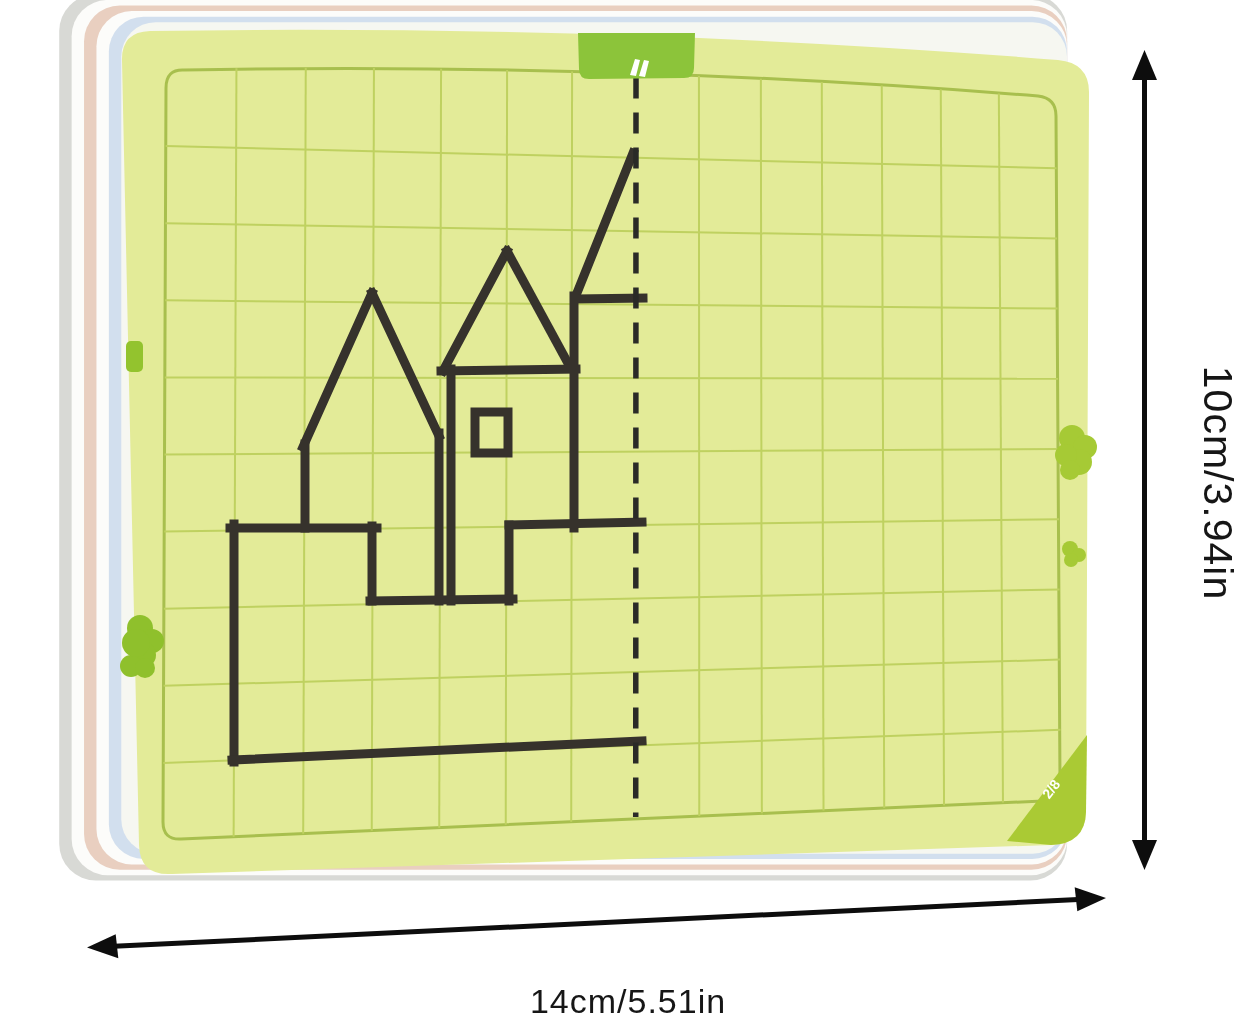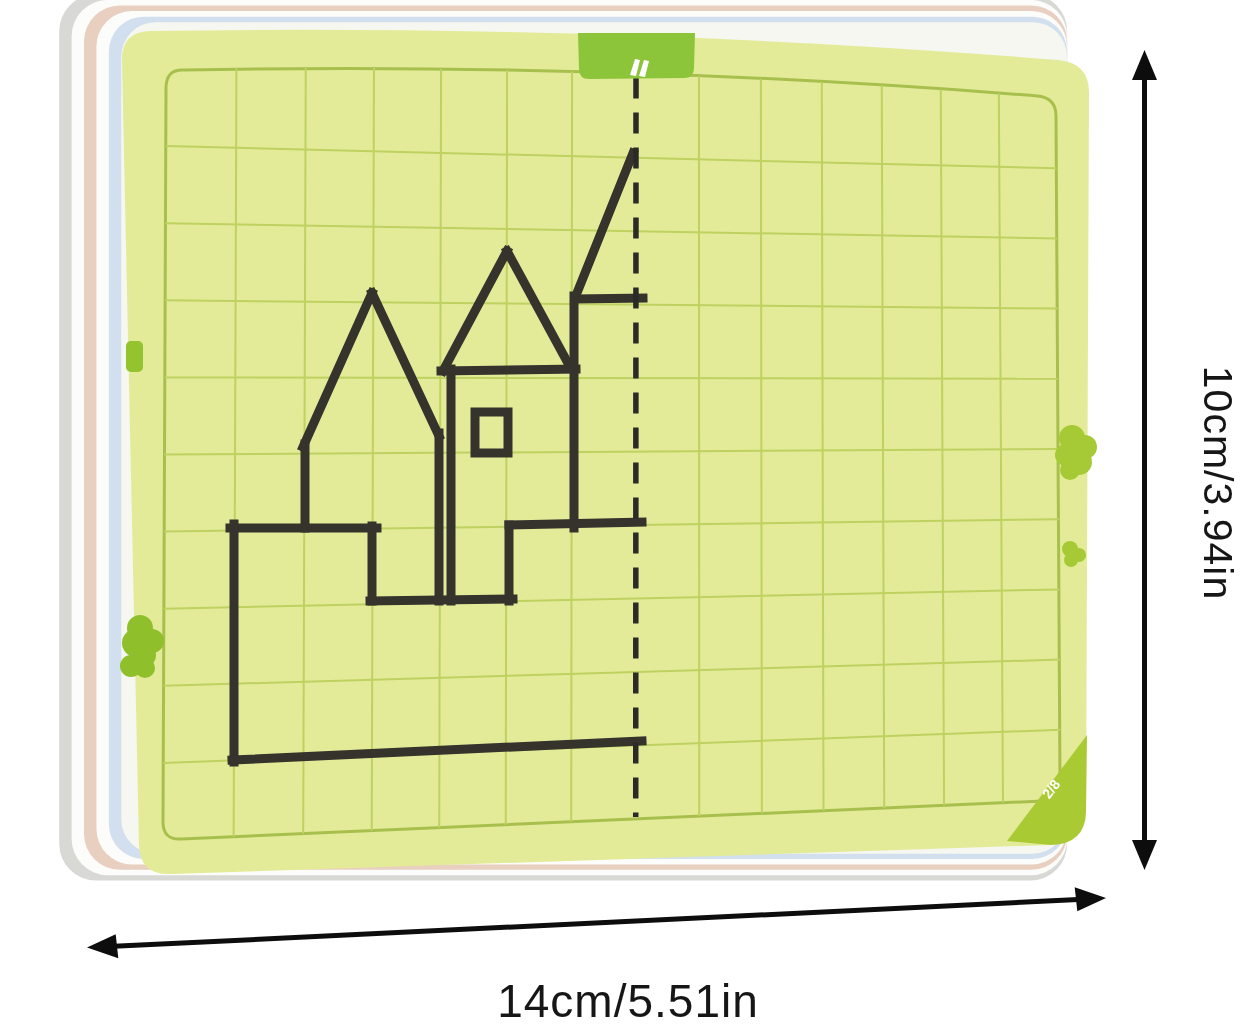--- a/index.html
+++ b/index.html
@@ -1,20 +1,20 @@
 <!DOCTYPE html>
 <html><head>
 <meta charset="utf-8">
 <style>
   html,body{margin:0;padding:0;background:#ffffff;}
   #stage{position:relative;width:1250px;height:1031px;background:#ffffff;overflow:hidden;
          font-family:"Liberation Sans",sans-serif;}
   #scene{position:absolute;left:0;top:0;}
   .dim-label{position:absolute;color:#161616;white-space:nowrap;}
-  #width-label{left:628px;top:1001px;transform:translate(-50%,-50%);font-size:46px;letter-spacing:1px;}
+  #width-label{left:628px;top:1001px;transform:translate(-50%,-50%);font-size:34px;letter-spacing:1px;}
   #height-label{left:1217px;top:483px;transform:translate(-50%,-50%) rotate(90deg);font-size:41px;letter-spacing:1px;}
 </style>
 </head>
 <body>
 
 <div id="stage">
   <svg id="scene" width="1250" height="1031" viewBox="0 0 1250 1031">
 
     <g id="card-stack">
         <rect x="132" y="27" width="935" height="822" rx="34" fill="#d8d9d5" transform="translate(-83.07000000000008,-34.71000000000003) scale(1.078)"></rect>

